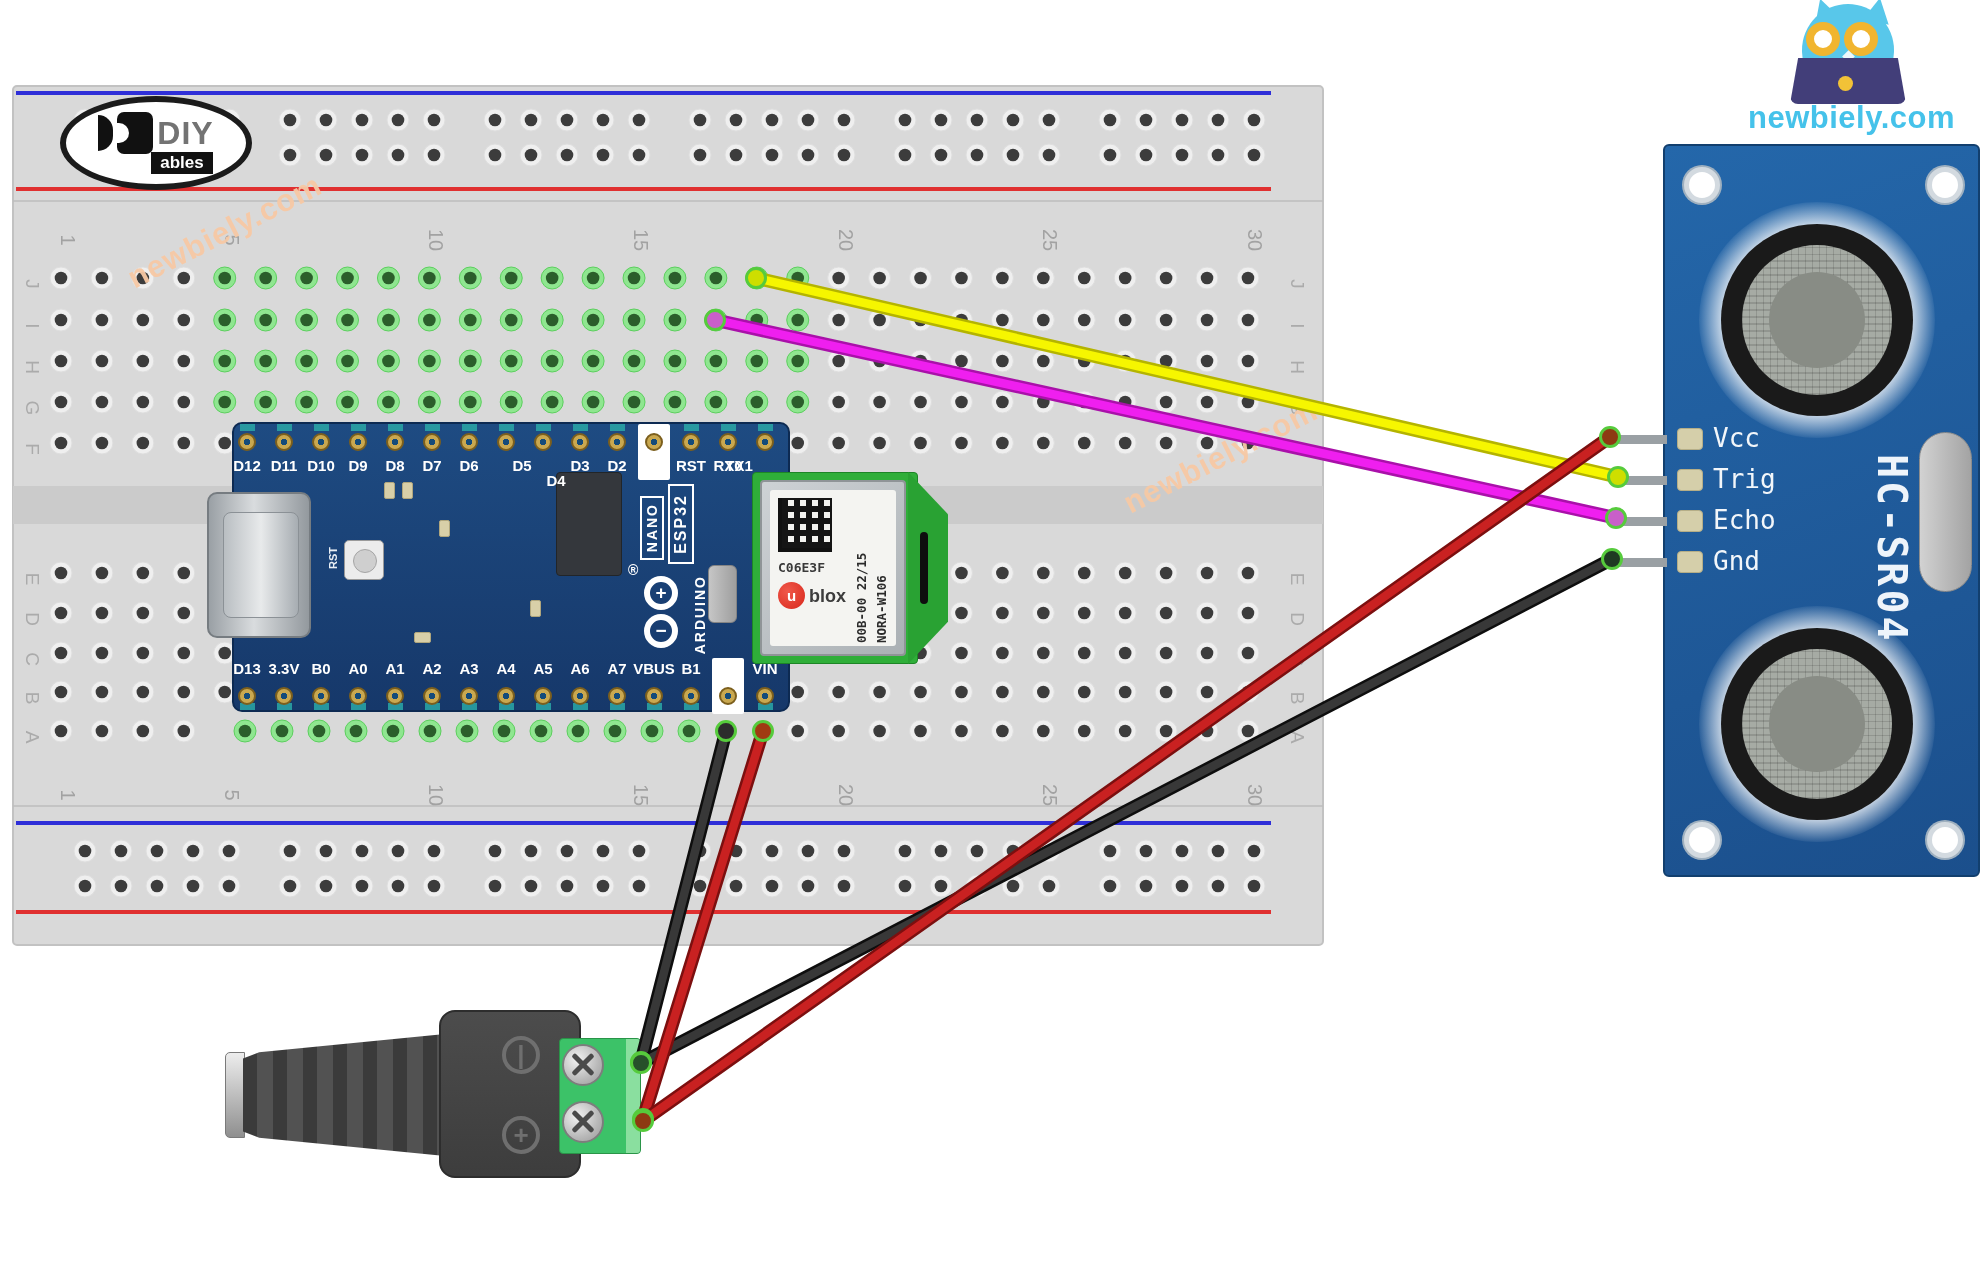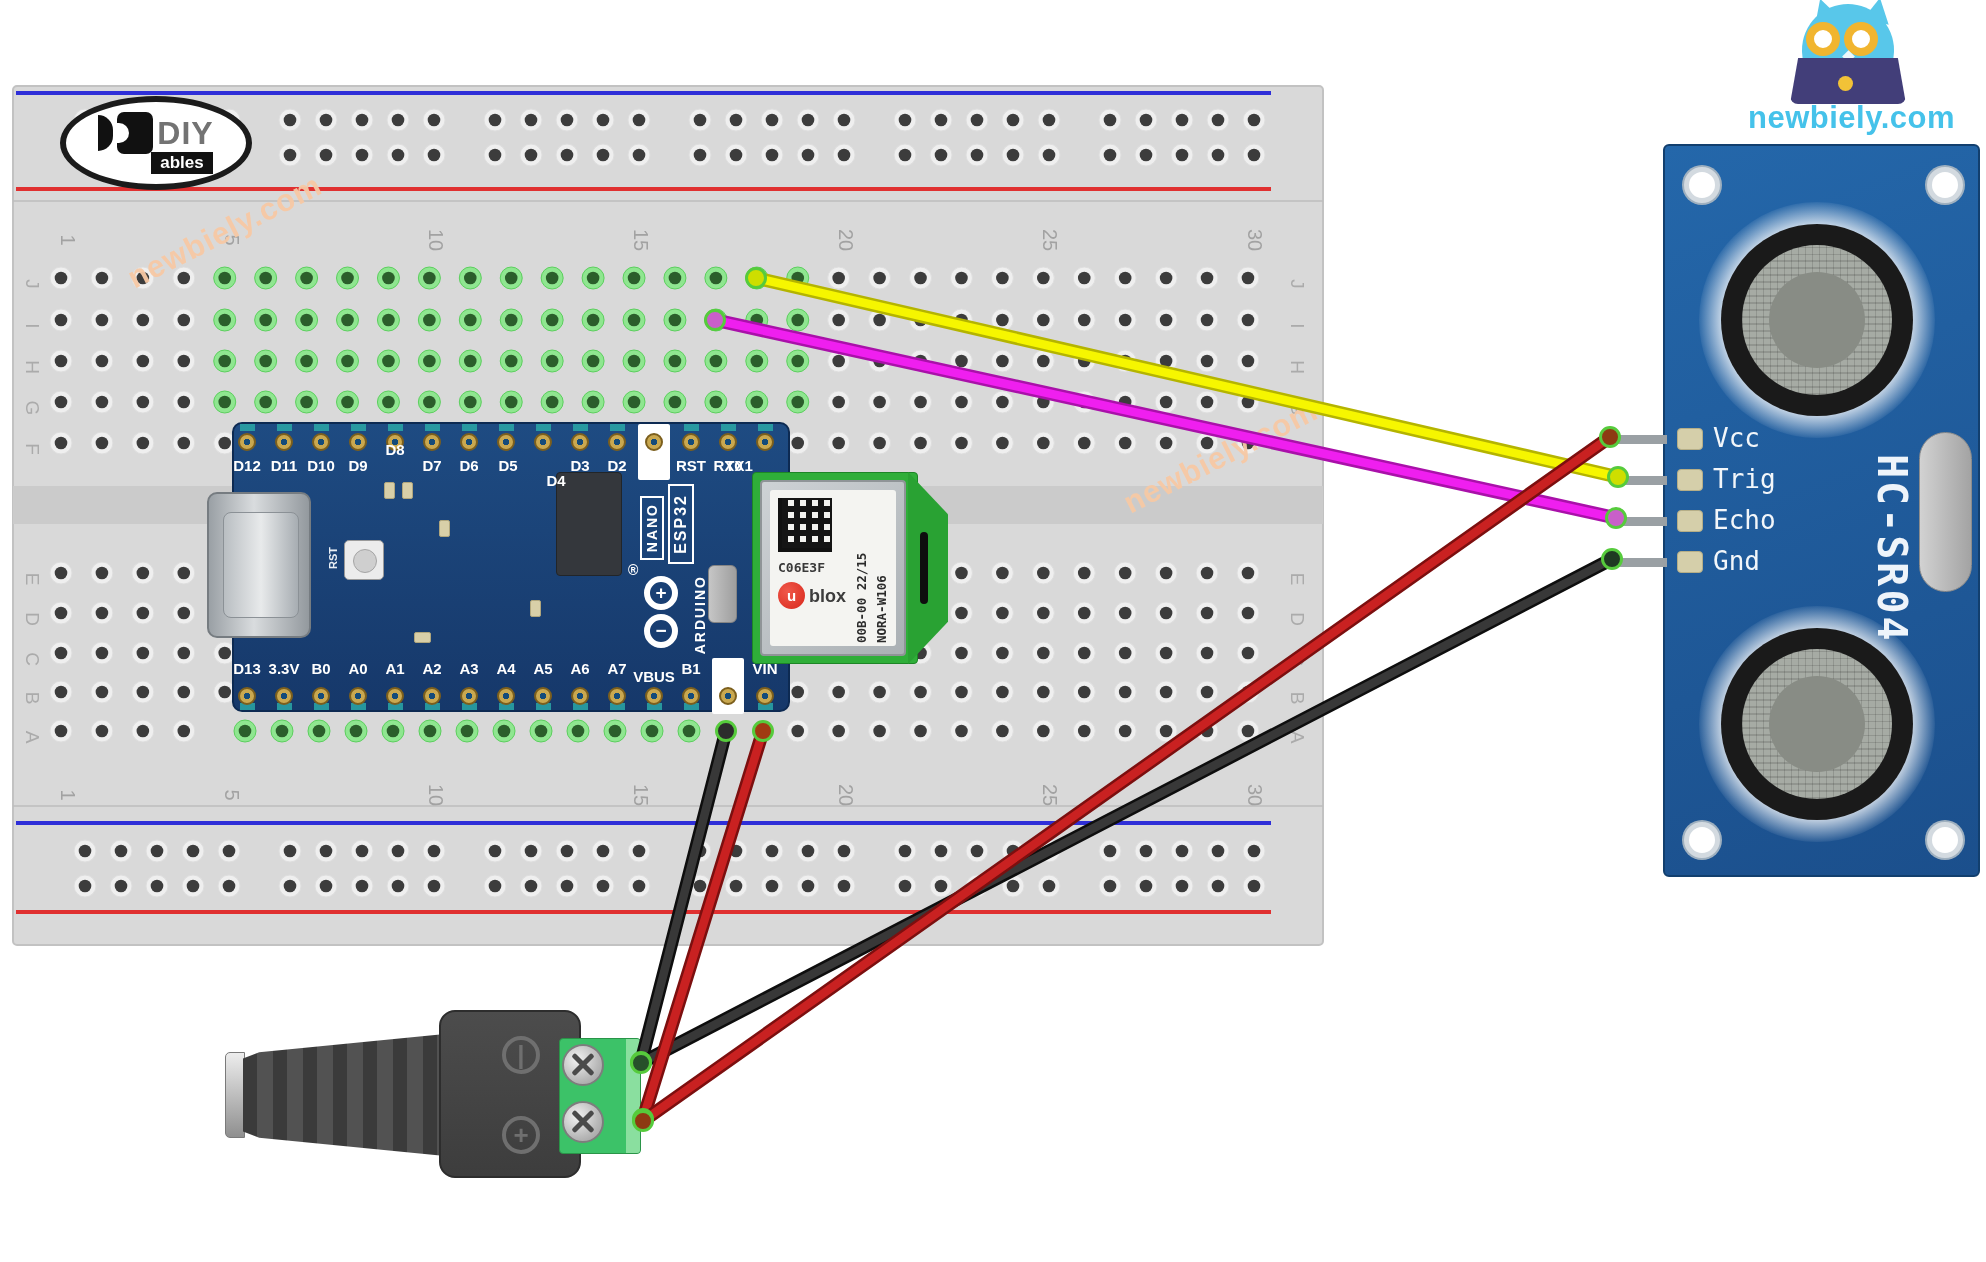--- a/index.html
+++ b/index.html
@@ -1094,27 +1094,27 @@
     </div>
   <div class="apin" style="left: 4px; top: 9px;"></div>
       <div class="aplabel" style="left: -9px; top: 33px;">D12</div>
       <div class="apin" style="left: 41px; top: 9px;"></div>
       <div class="aplabel" style="left: 28px; top: 33px;">D11</div>
       <div class="apin" style="left: 78px; top: 9px;"></div>
       <div class="aplabel" style="left: 65px; top: 33px;">D10</div>
       <div class="apin" style="left: 115px; top: 9px;"></div>
       <div class="aplabel" style="left: 102px; top: 33px;">D9</div>
       <div class="apin" style="left: 152px; top: 9px;"></div>
-      <div class="aplabel" style="left: 139px; top: 17px;">D8</div>
+      <div class="aplabel" style="left: 139px; top: 33px;">D8</div>
       <div class="apin" style="left: 189px; top: 9px;"></div>
       <div class="aplabel" style="left: 176px; top: 33px;">D7</div>
       <div class="apin" style="left: 226px; top: 9px;"></div>
       <div class="aplabel" style="left: 213px; top: 33px;">D6</div>
       <div class="apin" style="left: 263px; top: 9px;"></div>
-      <div class="aplabel" style="left: 252px; top: 33px;">D5</div>
+      <div class="aplabel" style="left: 266px; top: 33px;">D5</div>
       <div class="apin" style="left: 300px; top: 9px;"></div>
       <div class="aplabel" style="left: 300px; top: 33px; margin-top: 15px;">D4</div>
       <div class="apin" style="left: 337px; top: 9px;"></div>
       <div class="aplabel" style="left: 324px; top: 33px;">D3</div>
       <div class="apin" style="left: 374px; top: 9px;"></div>
       <div class="aplabel" style="left: 361px; top: 33px;">D2</div>
       <div class="gndbox" style="left: 404px; top: 0px;"></div>
       <div class="apin" style="left: 411px; top: 9px;"></div>
       <div class="apin" style="left: 448px; top: 9px;"></div>
       <div class="aplabel" style="left: 435px; top: 33px;">RST</div>
@@ -1138,21 +1138,21 @@
       <div class="aplabel" style="left: 213px; top: 236px;">A3</div>
       <div class="apin" style="left: 263px; top: 263px;"></div>
       <div class="aplabel" style="left: 250px; top: 236px;">A4</div>
       <div class="apin" style="left: 300px; top: 263px;"></div>
       <div class="aplabel" style="left: 287px; top: 236px;">A5</div>
       <div class="apin" style="left: 337px; top: 263px;"></div>
       <div class="aplabel" style="left: 324px; top: 236px;">A6</div>
       <div class="apin" style="left: 374px; top: 263px;"></div>
       <div class="aplabel" style="left: 361px; top: 236px;">A7</div>
       <div class="apin" style="left: 411px; top: 263px;"></div>
-      <div class="aplabel" style="left: 398px; top: 236px; margin-top: 8px;">VBUS</div>
+      <div class="aplabel" style="left: 398px; top: 236px;">VBUS</div>
       <div class="apin" style="left: 448px; top: 263px;"></div>
       <div class="aplabel" style="left: 435px; top: 236px;">B1</div>
       <div class="gndbox" style="left: 478px; top: 234px;"></div>
       <div class="apin" style="left: 485px; top: 263px;"></div>
       <div class="apin" style="left: 522px; top: 263px;"></div>
       <div class="aplabel" style="left: 509px; top: 236px;">VIN</div>
     </div>
 
   <div class="sensor">
     <div class="mount" style="left:19px;top:21px"></div>

